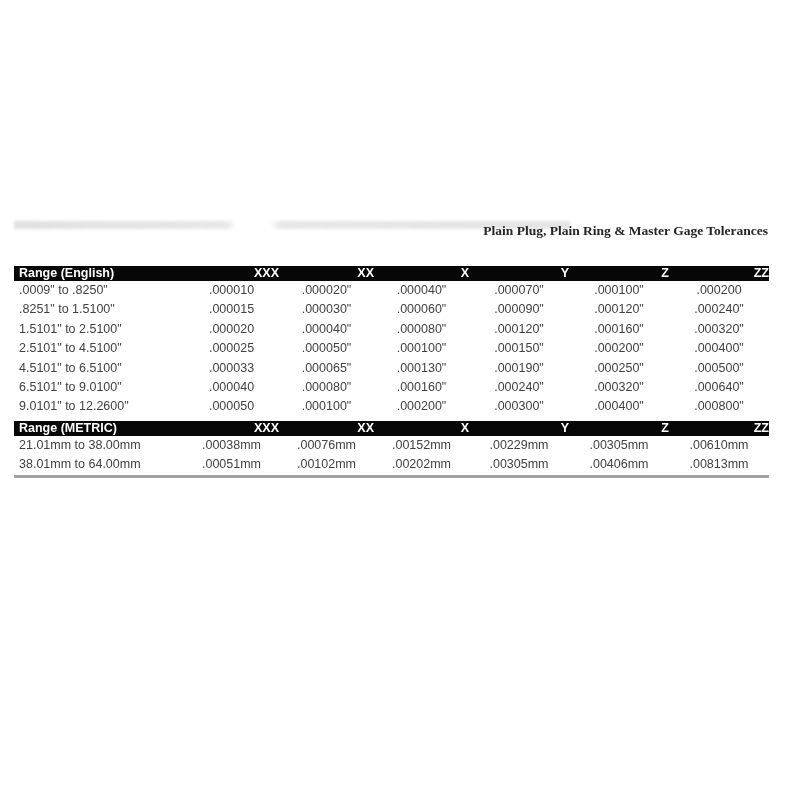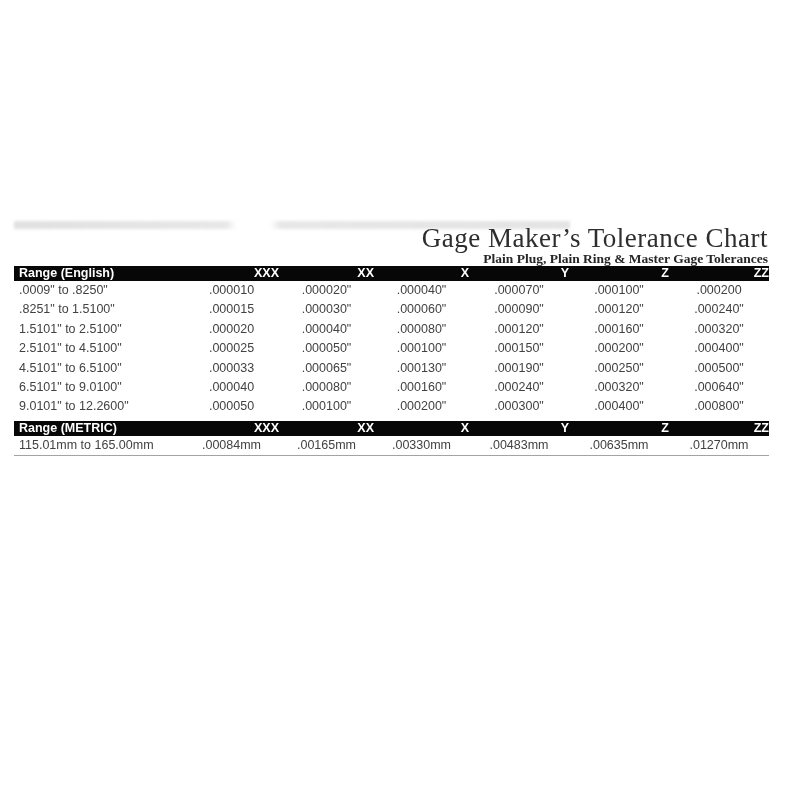--- a/index.html
+++ b/index.html
@@ -55,21 +55,21 @@
   }
 
   table.tol-table {
     position: absolute;
     left: 14px;
     width: 755px;
     border-collapse: collapse;
     table-layout: fixed;
   }
   table.english { top: 266px; }
-  table.metric  { top: 421px; border-bottom: 1px solid #a3a3a3; }
+  table.metric  { top: 421px; border-bottom: 3px solid #a3a3a3; }
 
   .tol-table th {
     background: #070707;
     color: #ffffff;
     font-size: 12.5px;
     font-weight: bold;
     height: 15px;
     line-height: 15px;
     text-align: right;
     vertical-align: middle;
@@ -89,21 +89,20 @@
   .tol-table td.range-col { text-align: left; padding-left: 5px; }
 </style>
 </head>
 <body>
 
 <div class="canvas">
 
   <div class="watermark"></div>
 
   <div class="doc-header">
-    <div class="doc-title">Gage Maker’s Tolerance Chart</div>
     <div class="doc-subtitle">Plain Plug, Plain Ring &amp; Master Gage Tolerances</div>
   </div>
 
   <table class="tol-table english">
     <colgroup>
       <col style="width:170px">
         <col style="width:95px">
         <col style="width:95px">
       <col style="width:95px">
         <col style="width:100px">
@@ -204,24 +203,33 @@
         <th>XXX</th>
         <th>XX</th>
         <th>X</th>
         <th>Y</th>
         <th>Z</th>
         <th>ZZ</th>
       </tr>
     </thead>
     <tbody>
       <tr>
-        <td class="range-col">115.01mm to 165.00mm</td>
-        <td>.00084mm</td>
-        <td>.00165mm</td>
-        <td>.00330mm</td>
-        <td>.00483mm</td>
-        <td>.00635mm</td>
-        <td>.01270mm</td>
+        <td class="range-col">21.01mm to 38.00mm</td>
+        <td>.00038mm</td>
+        <td>.00076mm</td>
+        <td>.00152mm</td>
+        <td>.00229mm</td>
+        <td>.00305mm</td>
+        <td>.00610mm</td>
+      </tr>
+      <tr>
+        <td class="range-col">38.01mm to 64.00mm</td>
+        <td>.00051mm</td>
+        <td>.00102mm</td>
+        <td>.00202mm</td>
+        <td>.00305mm</td>
+        <td>.00406mm</td>
+        <td>.00813mm</td>
       </tr>
     </tbody>
   </table>
 
 </div>
 
 </body></html>

